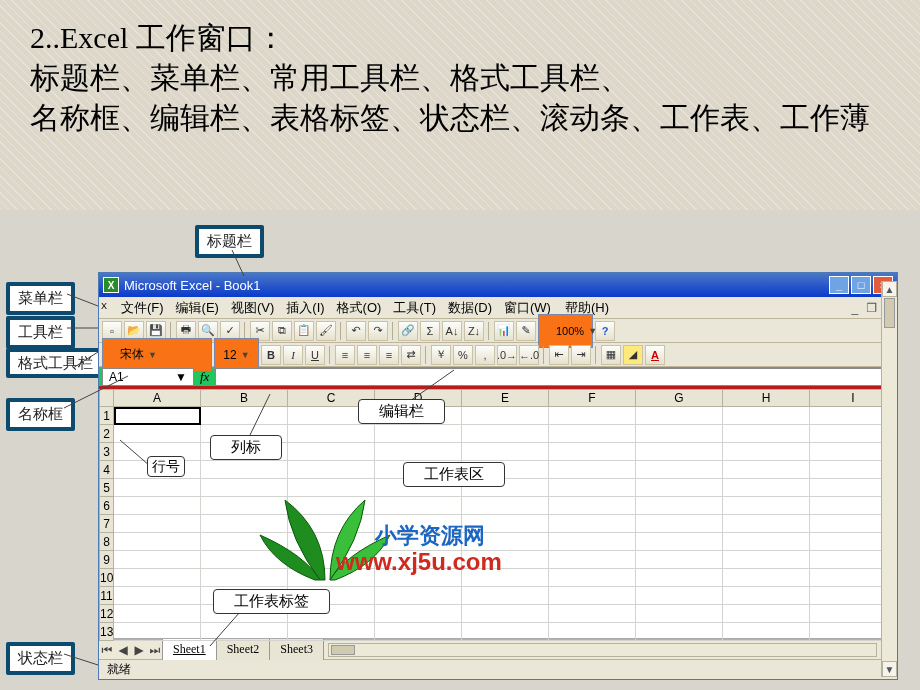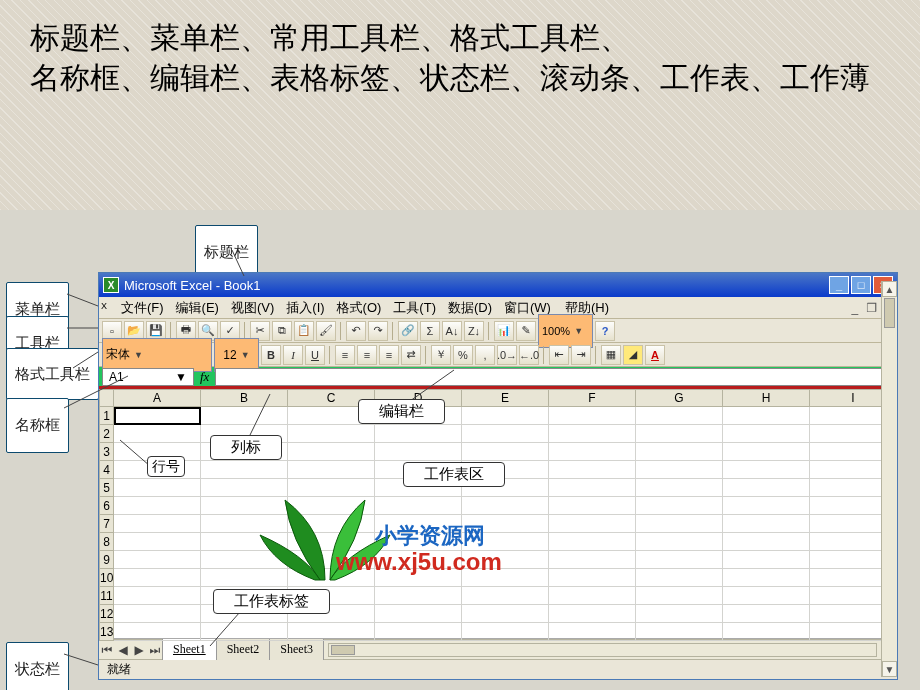--- a/index.html
+++ b/index.html
@@ -26,23 +26,23 @@
     width: 860px;
     font-size: 30px;
     line-height: 40px;
     color: #000;
   }
   .intro .line { display: block; }
   
   .callout {
     position: absolute;
     background: #fff;
-    border: 1px solid #0c4a6e;
+    border: 4px solid #0c4a6e;
     border-radius: 2px;
-    padding: 17px 8px;
+    padding: 3px 8px;
     font-size: 15px;
     color: #222;
     white-space: nowrap;
   }
   
   .excel-window {
     position: absolute;
     top: 272px;
     left: 98px;
     width: 800px;
@@ -120,24 +120,24 @@
     background: #eae6d8;
     height: 24px;
     padding: 0 3px;
     gap: 2px;
     border-bottom: 1px solid #bdb69a;
     font-family: sans-serif;
     font-size: 12px;
   }
   .combo {
     height: 34px;
-    background: #fdba74;
+    background: #f97316;
     border: 1px solid #7a8aae;
     display: inline-flex; align-items: center;
-    padding: 0 3px;
+    padding: 0 17px;
     font-family: "SimSun", sans-serif;
   }
   .combo .dd { margin-left: 4px; font-size: 9px; color:#444; }
   .namebox-row {
     display: flex;
     align-items: center;
     background: #22c55e;
     height: 22px;
     padding: 0 3px;
     border-bottom: 3px solid #b91c1c;
@@ -238,20 +238,21 @@
     pointer-events:none;
     z-index:30;
   }
 </style>
 </head>
 <body>
 
 <div class="paper-bg"></div>
 
 <div class="intro">
+  <span class="line">2..Excel 工作窗口：</span>
   <span class="line">标题栏、菜单栏、常用工具栏、格式工具栏、</span>
   <span class="line">名称框、编辑栏、表格标签、状态栏、滚动条、工作表、工作薄</span>
 </div>
 
 <div class="callout" style="top:225px; left:195px;">标题栏</div>
 <div class="callout" style="top:282px; left:6px;">菜单栏</div>
 <div class="callout" style="top:316px; left:6px;">工具栏</div>
 <div class="callout" style="top:348px; left:6px; line-height:16px;">格式工具栏</div>
 <div class="callout" style="top:398px; left:6px;">名称框</div>
 <div class="callout" style="top:642px; left:6px;">状态栏</div>

